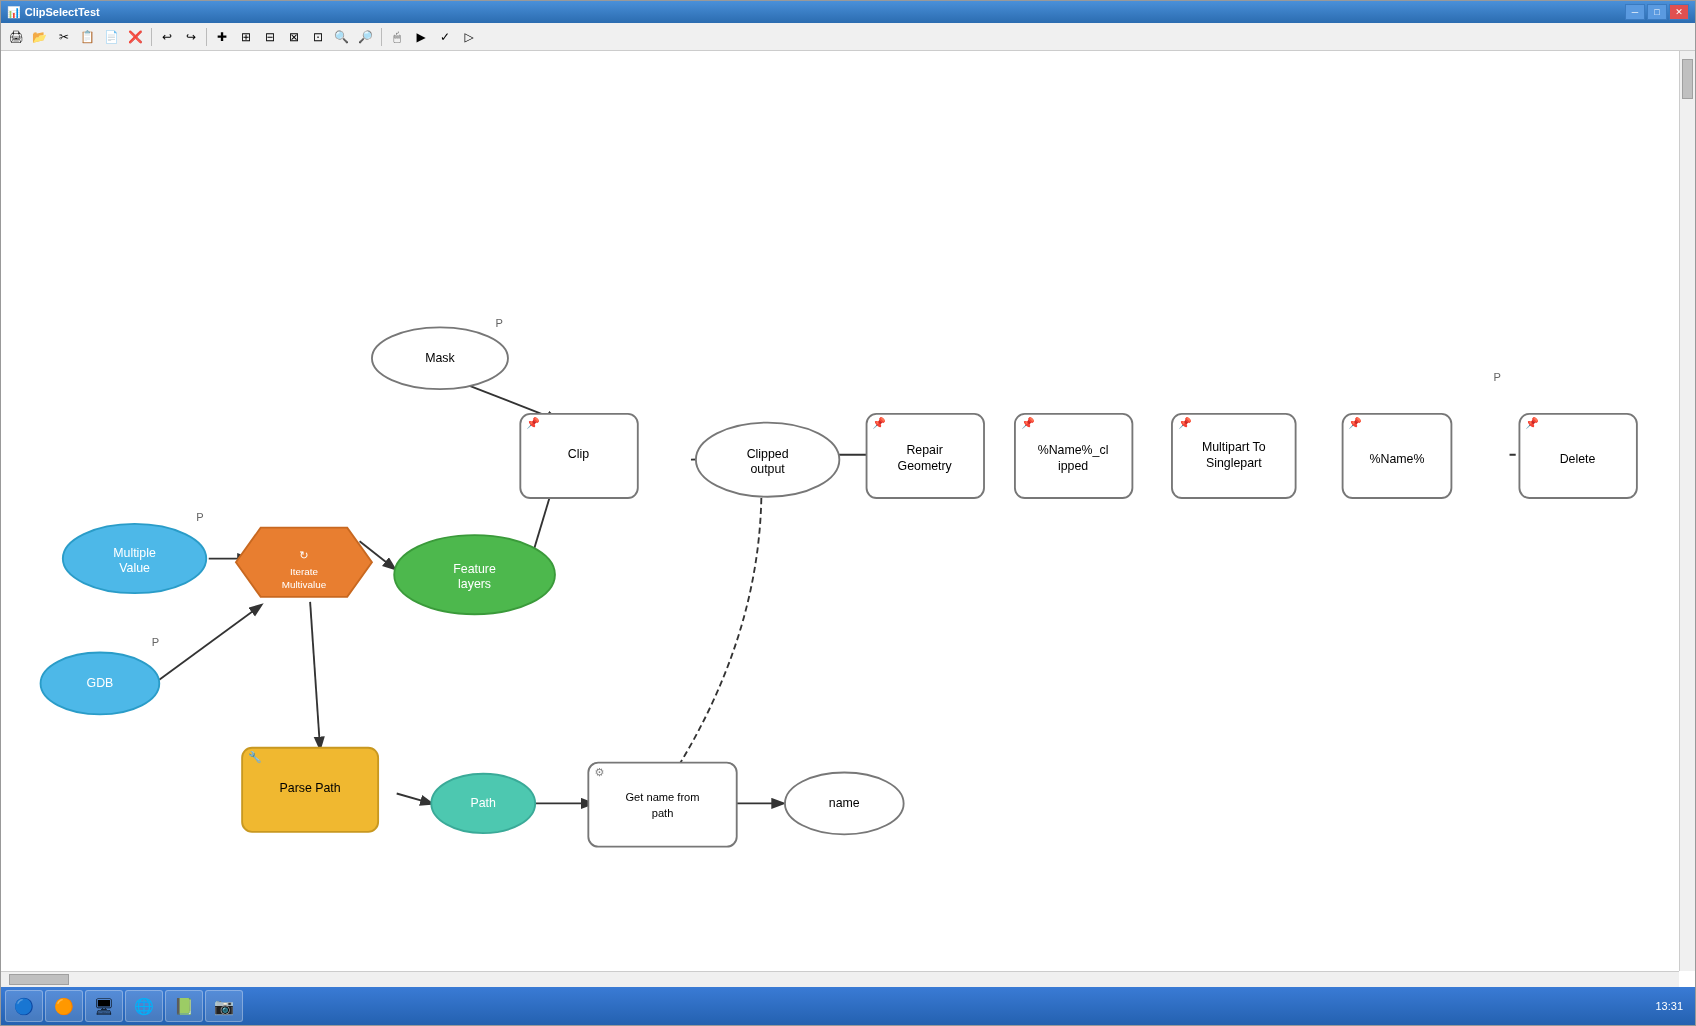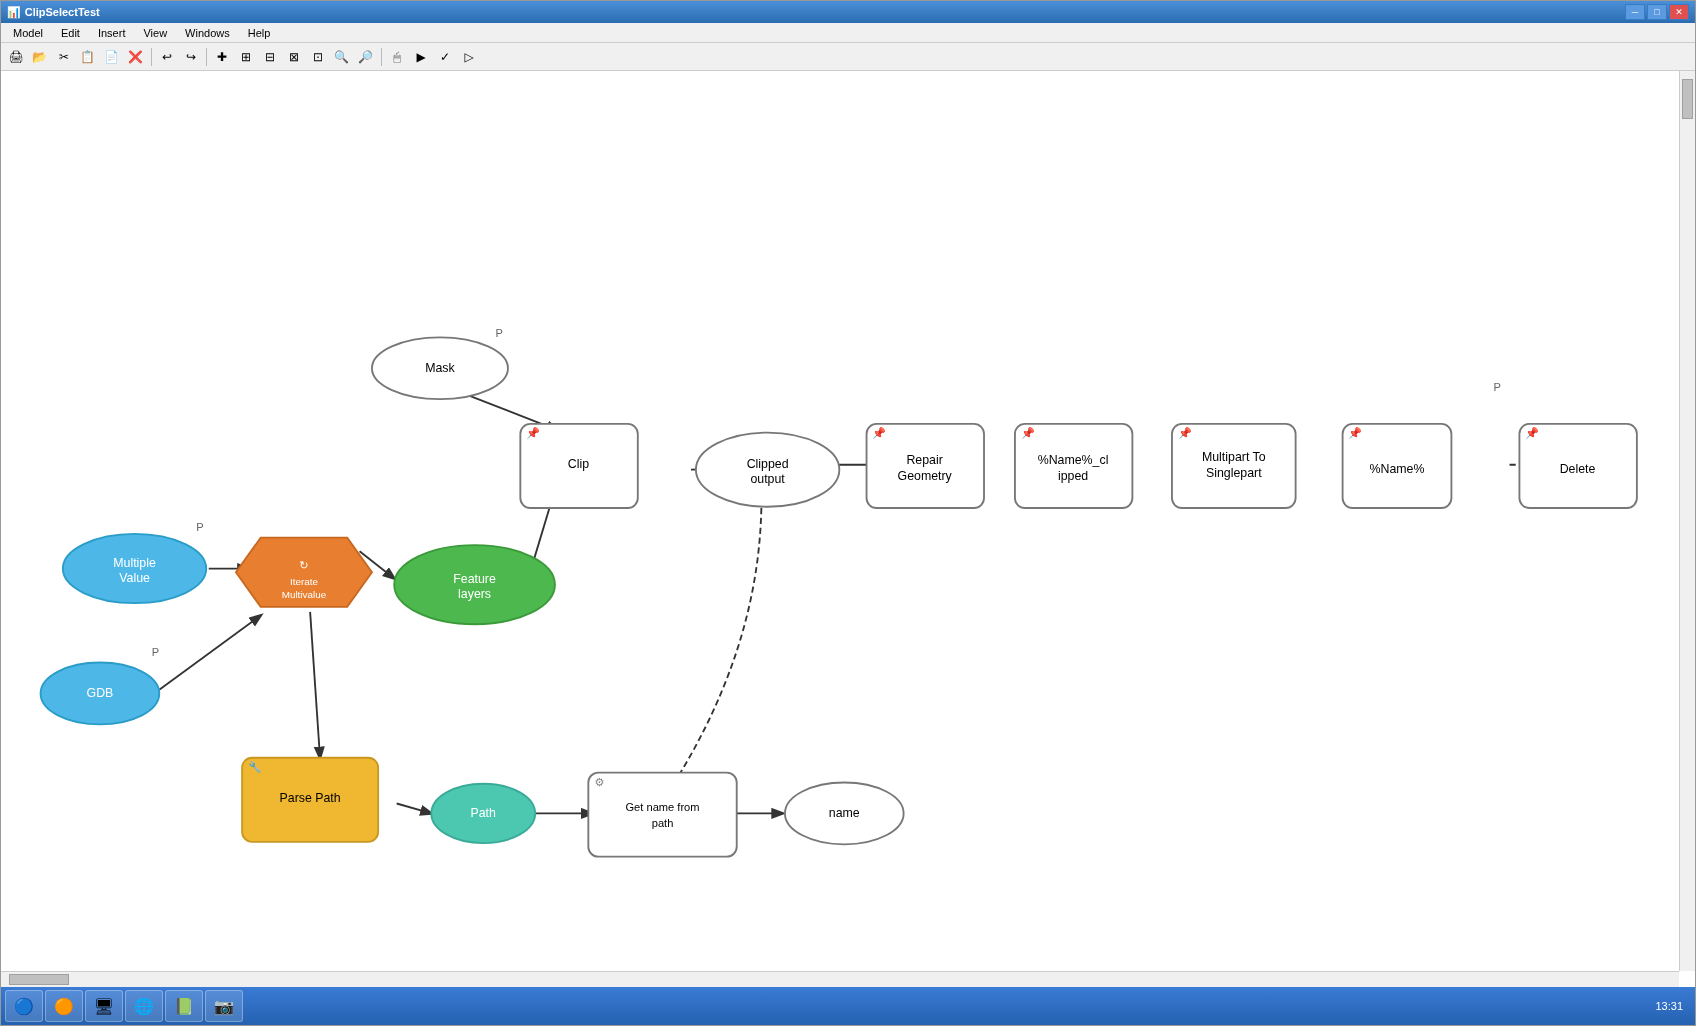--- a/index.html
+++ b/index.html
@@ -51,28 +51,20 @@
       <span>📊</span>
       <span>ClipSelectTest</span>
     </div>
     <div class="title-bar-right">
       <div class="win-btn">─</div>
       <div class="win-btn">□</div>
       <div class="win-btn close">✕</div>
     </div>
   </div>
 
-  <div class="menu-bar">
-    <span class="menu-item">Model</span>
-    <span class="menu-item">Edit</span>
-    <span class="menu-item">Insert</span>
-    <span class="menu-item">View</span>
-    <span class="menu-item">Windows</span>
-    <span class="menu-item">Help</span>
-  </div>
 
   <div class="toolbar">
     <button class="toolbar-btn">🖨</button>
     <button class="toolbar-btn">📂</button>
     <button class="toolbar-btn">✂</button>
     <button class="toolbar-btn">📋</button>
     <button class="toolbar-btn">📄</button>
     <button class="toolbar-btn">❌</button>
     <div class="toolbar-sep"></div>
     <button class="toolbar-btn">↩</button>

